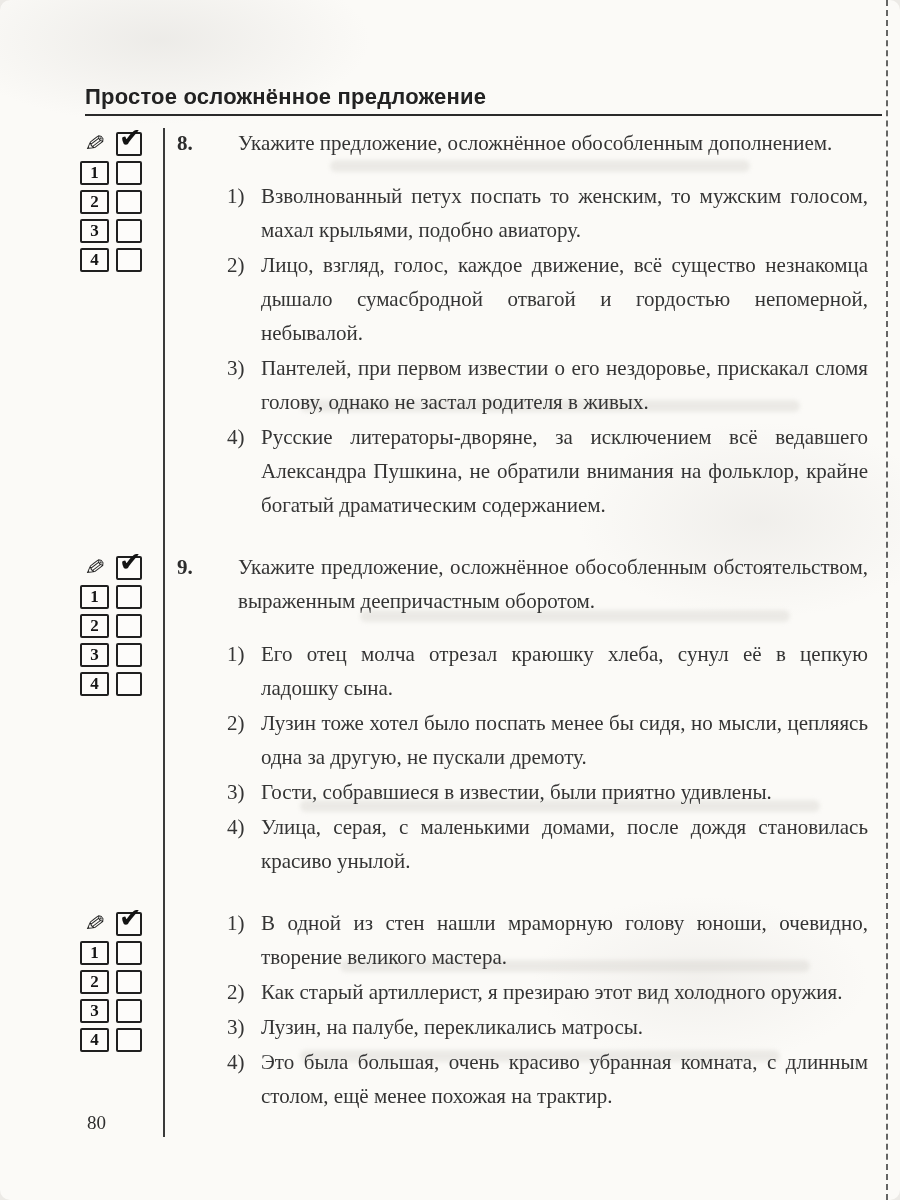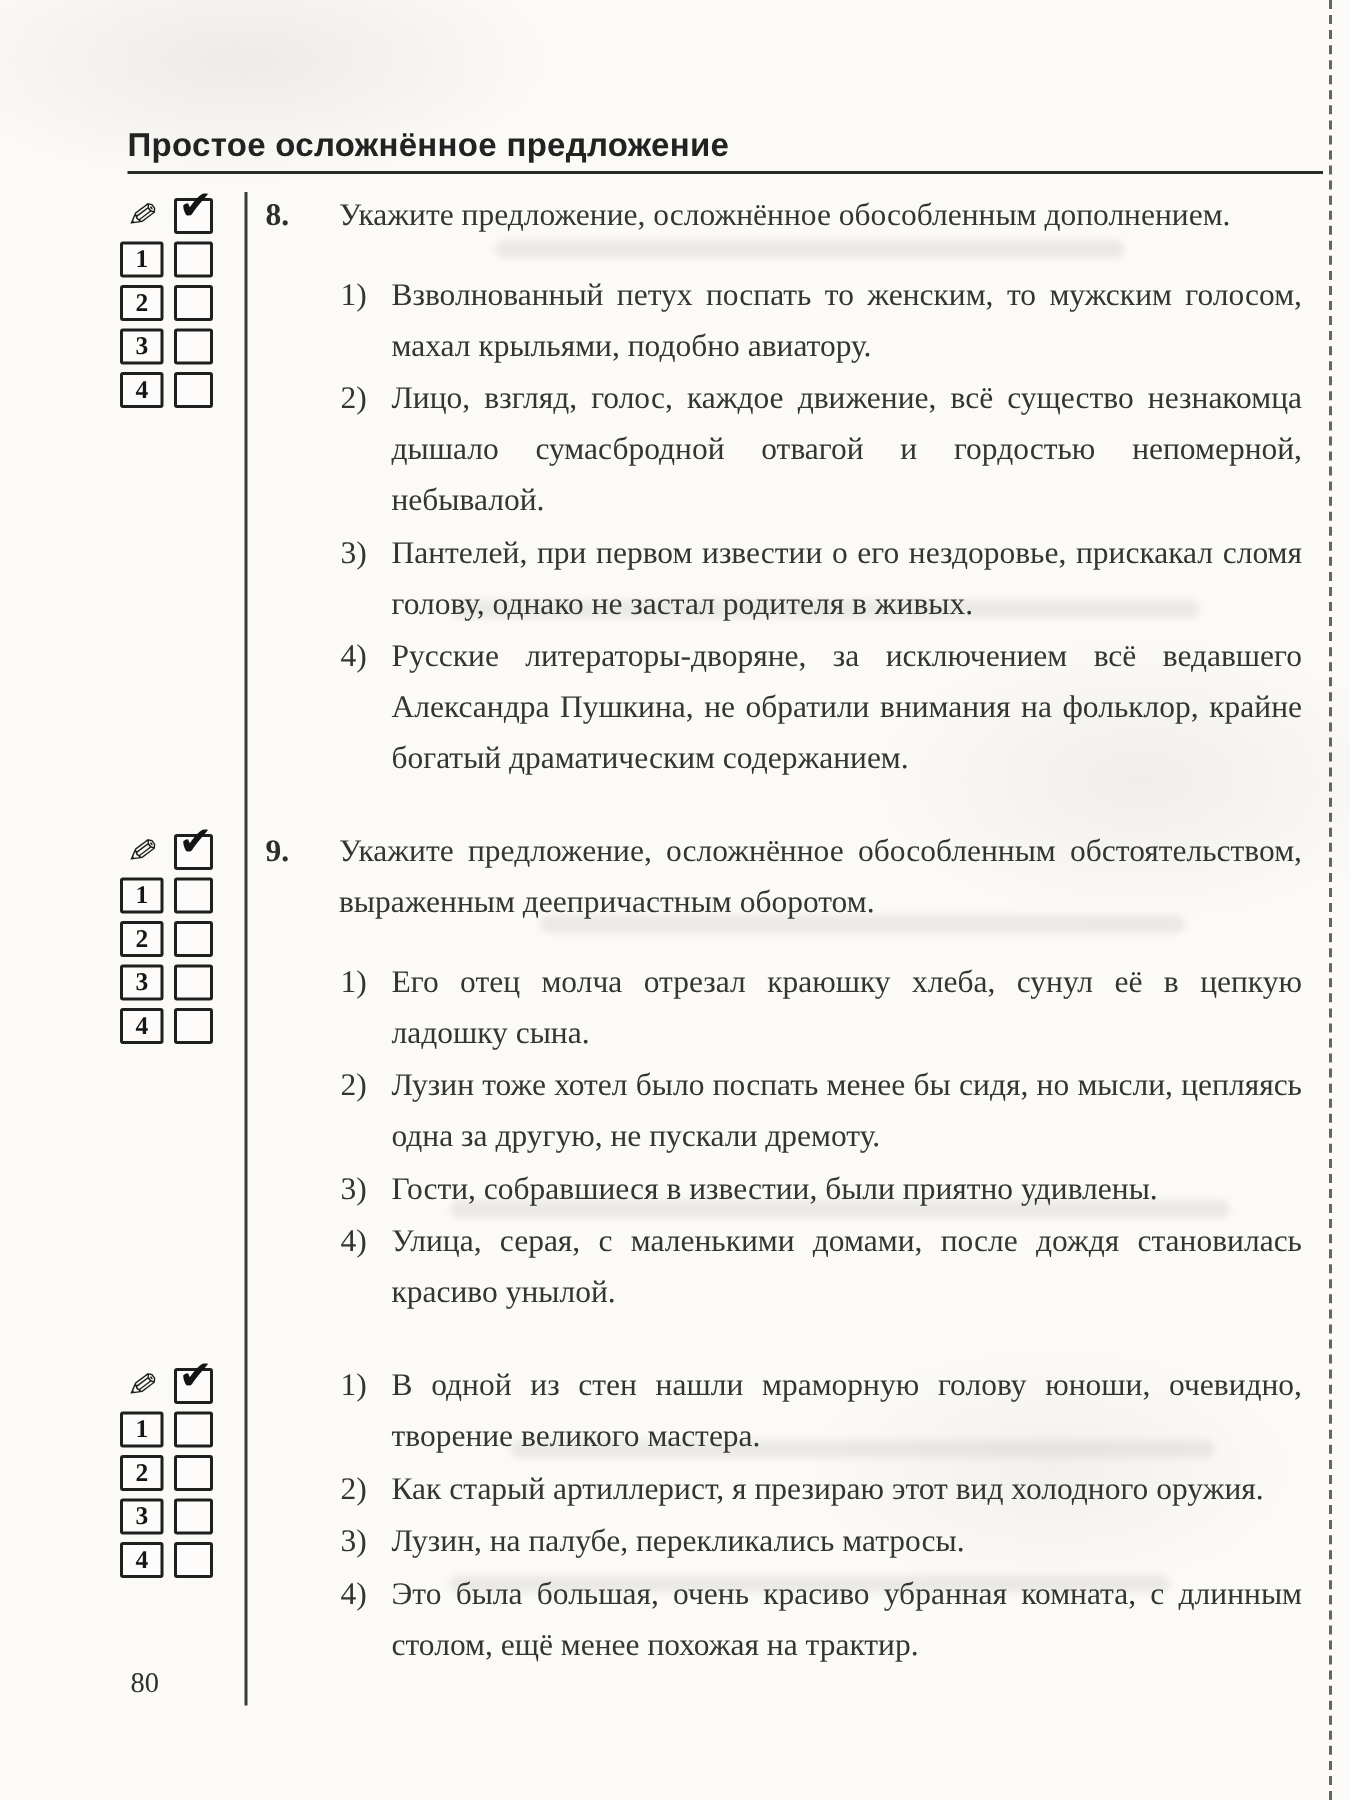--- a/index.html
+++ b/index.html
@@ -11,20 +11,21 @@
   .page{
     position:relative;
     width:900px;height:1200px;
     overflow:hidden;
     background:
       radial-gradient(ellipse 300px 120px at 160px 40px, rgba(210,208,204,.35), transparent 70%),
       radial-gradient(ellipse 260px 140px at 760px 520px, rgba(215,212,208,.30), transparent 70%),
       radial-gradient(ellipse 240px 120px at 700px 980px, rgba(215,212,208,.25), transparent 70%),
       #fbfaf7;
     color:#373737;
+    border-radius:10px;
   }
   
   .ghost{
     position:absolute;height:12px;border-radius:6px;
     background:#cfccc6;opacity:.35;filter:blur(2px);
   }
   .cut-line{
     position:absolute;top:0;bottom:0;left:886px;width:0;
     border-left:2px dashed #4b4b4b;opacity:.85;
   }
@@ -84,21 +85,21 @@
     font-weight:bold;font-size:27px;line-height:27px;color:#141414;
   }
   
   .q-col{
     flex:1;box-sizing:border-box;
     padding:0 16px 0 14px;
     font-size:21px;line-height:34px;color:#343434;
   }
   .q-head{display:flex;margin-bottom:19px;}
   .q-num{flex:none;width:49px;font-weight:bold;color:#2d2d2d;}
-  .q-prompt{flex:1;text-align:justify;}
+  .q-prompt{flex:1;text-align:justify;margin-left:12px;}
   .opts{margin-left:50px;}
   .opt{display:flex;margin-bottom:1px;}
   .opt-num{flex:none;width:34px;}
   .opt-text{flex:1;text-align:justify;}
   .page-number{
     position:absolute;left:87px;top:1112px;
     font-size:19px;color:#2e2e2e;
   }
 </style>
 </head>

